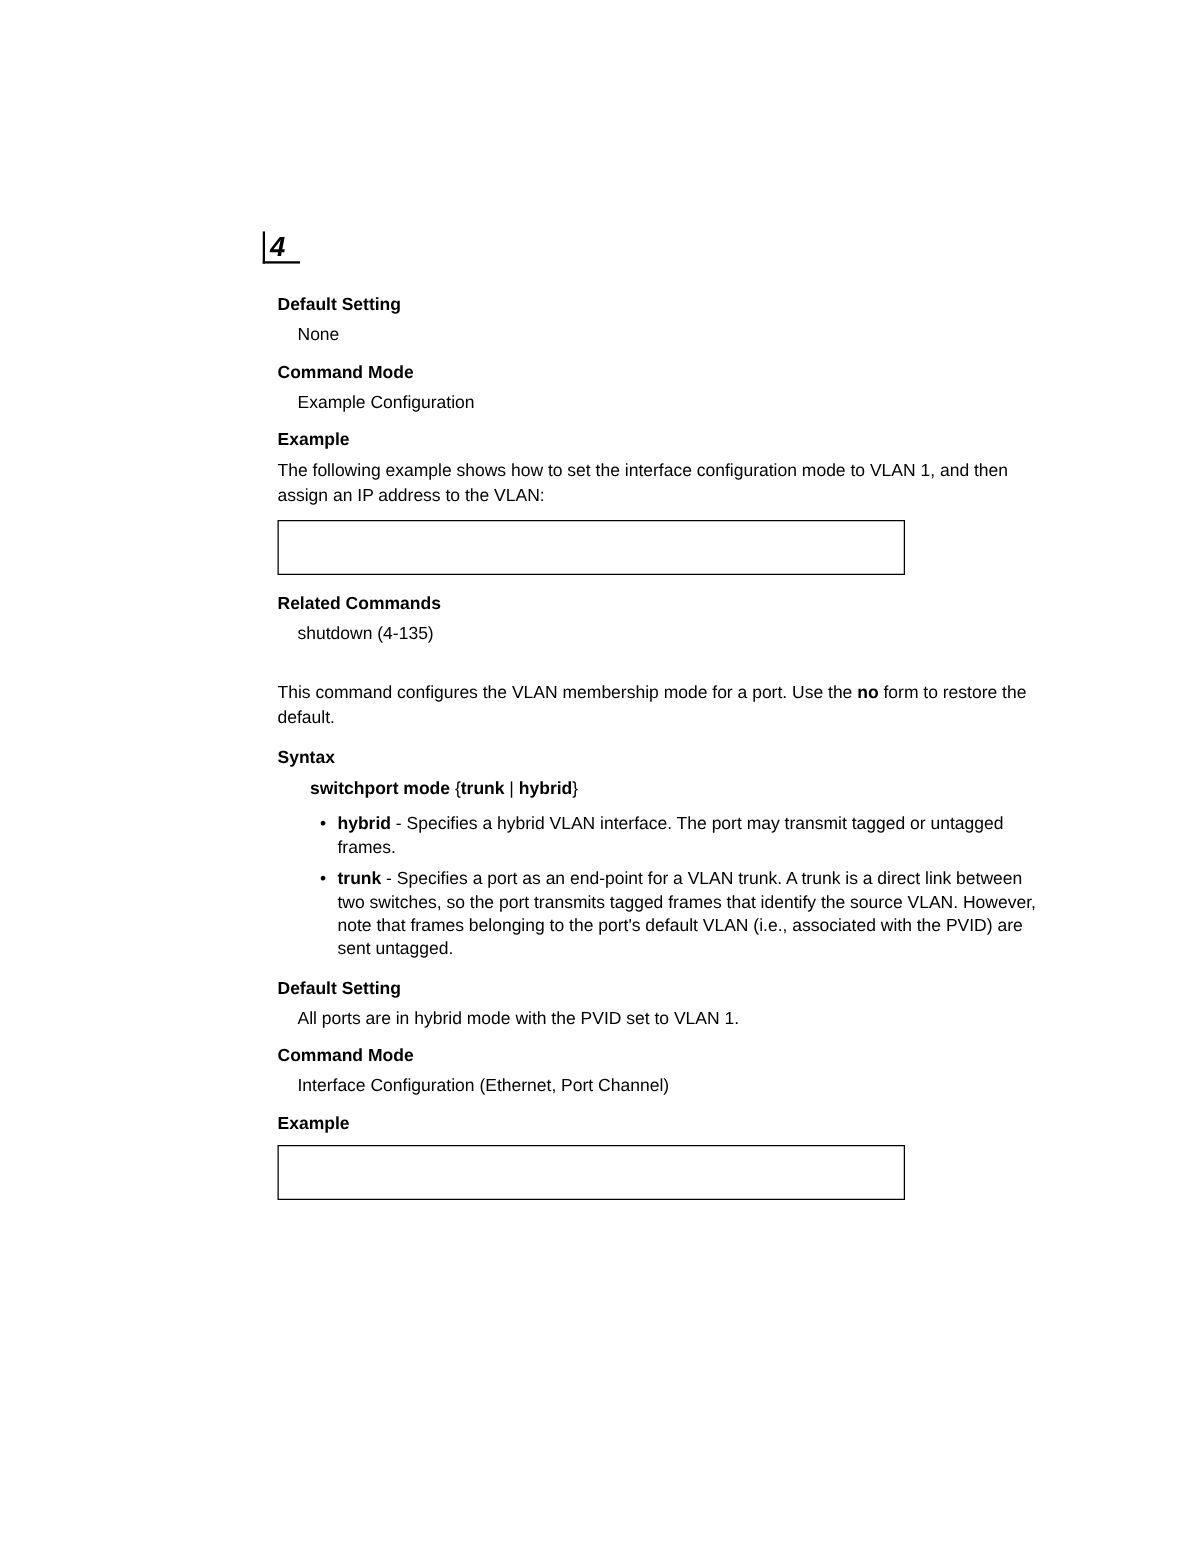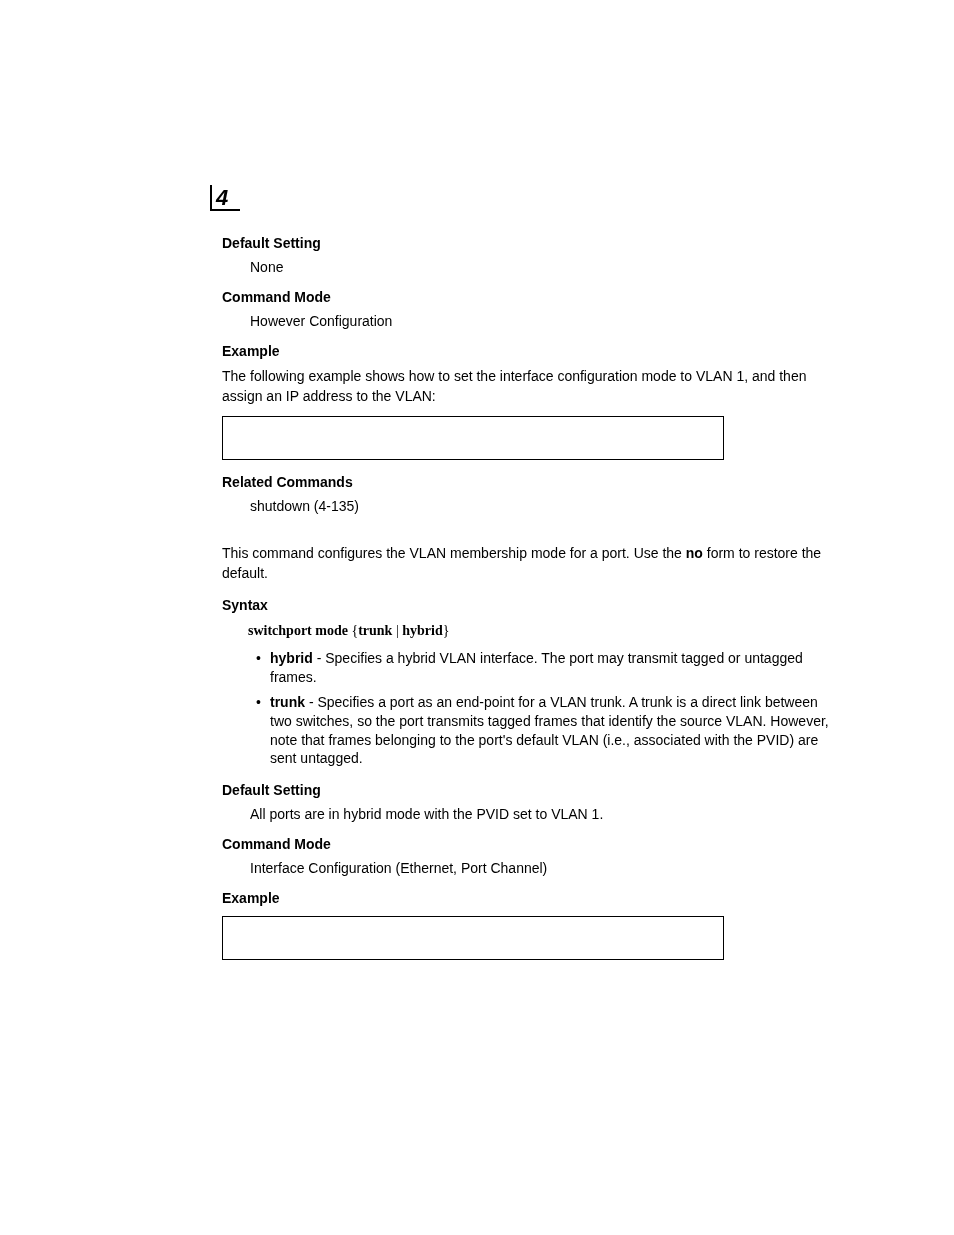--- a/index.html
+++ b/index.html
@@ -35,35 +35,34 @@
       margin-top: 50px;
     }
     .section-heading {
       font-weight: bold;
       font-size: 14px;
       margin-top: 14px;
       margin-bottom: 8px;
       margin-left: 12px;
     }
     .indented-text {
-      margin-left: 40px;
+      margin-left: 28px;
       margin-bottom: 8px;
       font-size: 14px;
     }
     .body-text {
       margin-left: 12px;
       margin-bottom: 8px;
       line-height: 1.4;
       font-size: 14px;
     }
     .syntax-line {
       margin-left: 38px;
       font-size: 14px;
       line-height: 1.4;
-      font-family: Liberation Serif, serif;
     }
     .bold {
       font-weight: bold;
     }
     .bullet-list {
       margin-left: 60px;
       margin-top: 8px;
       margin-bottom: 8px;
     }
     .bullet-item {
@@ -98,21 +97,21 @@
       <text x="6" y="20" font-family="Arial" font-size="22" font-weight="900" font-style="italic" fill="#000">4</text>
     </svg>
   </div>
 
   <div class="content">
 
     <div class="section-heading">Default Setting</div>
     <div class="indented-text">None</div>
 
     <div class="section-heading">Command Mode</div>
-    <div class="indented-text">However Configuration</div>
+    <div class="indented-text">Example Configuration</div>
 
     <div class="section-heading">Example</div>
     <div class="body-text">The following example shows how to set the interface configuration mode to VLAN 1, and then assign an IP address to the VLAN:</div>
 
     <div class="code-box"></div>
 
     <div class="section-heading">Related Commands</div>
     <div class="indented-text">shutdown (4-135)</div>
 
     <div class="body-text" style="margin-top:30px;">

